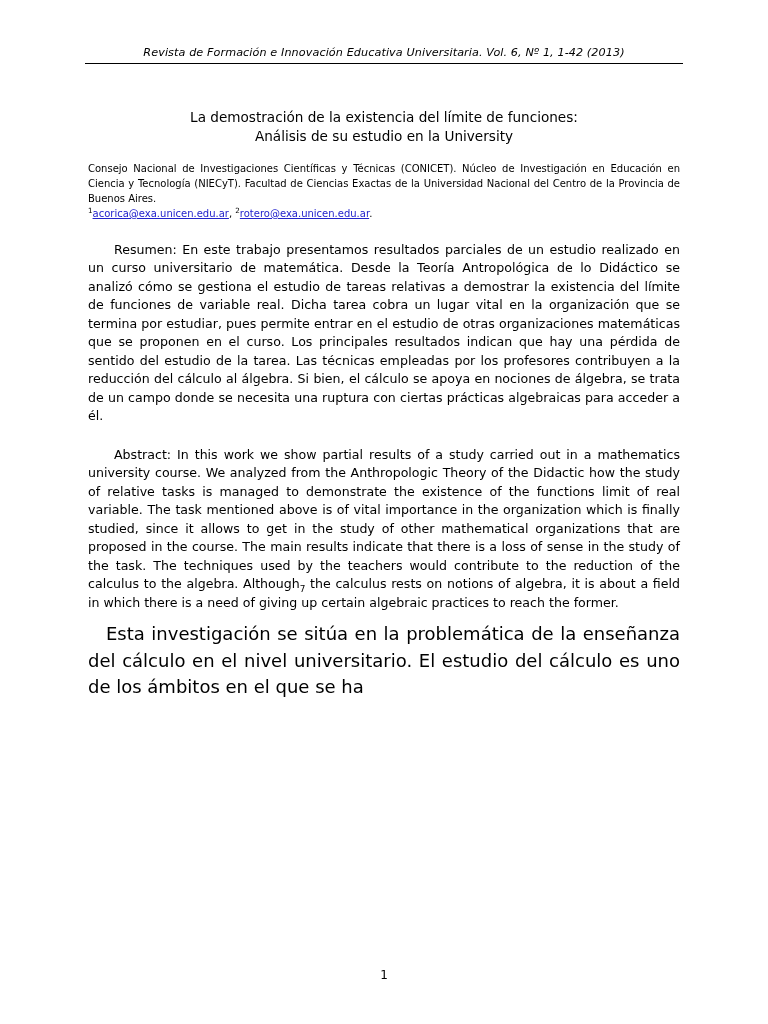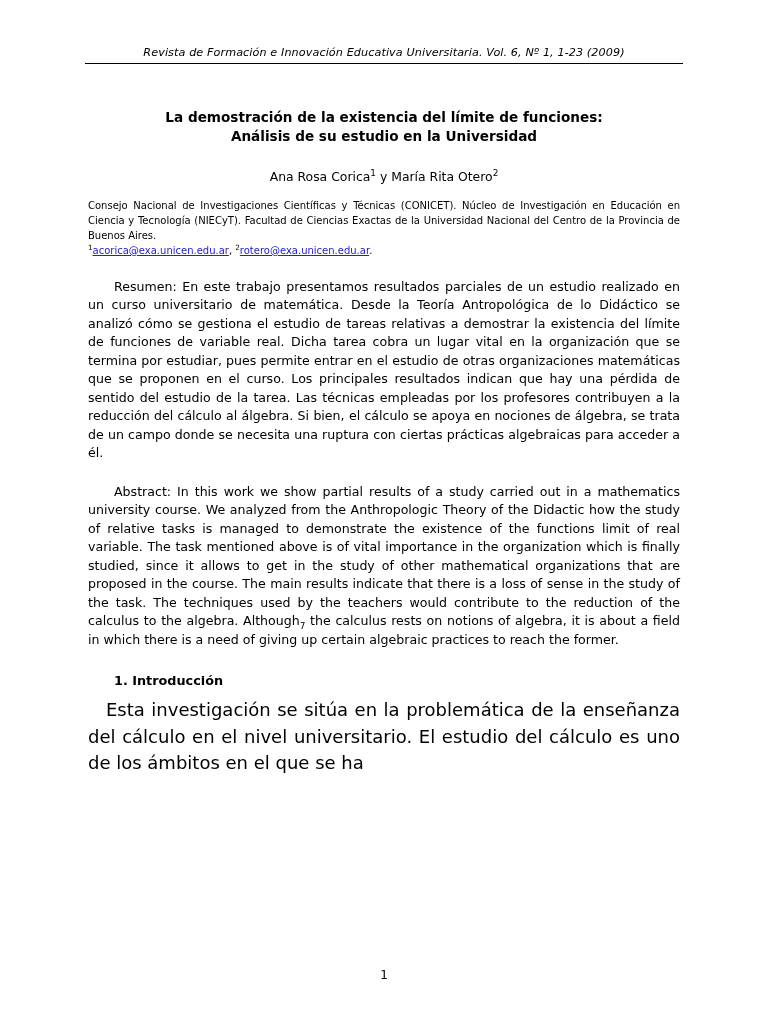--- a/index.html
+++ b/index.html
@@ -32,21 +32,21 @@
     margin: 0 -3px 0 -3px;
   }
   .running-head .sc {
     font-variant: small-caps;
     margin-top: 16px;
   }
   .title {
     margin-top: 44px;
     text-align: center;
     font-size: 13.6px;
-    font-weight: bold;
+    font-weight: normal;
     line-height: 1.42;
   }
   .authors {
     margin-top: 22px;
     text-align: center;
     font-size: 12.4px;
   }
   .affiliation {
     margin-top: 14px;
     font-size: 10px;
@@ -99,47 +99,43 @@
     vertical-align: sub;
     line-height: 0;
   }
 </style>
 </head>
 <body>
 
 <div class="page">
 
   <div class="running-head">
-    <span>Revista de Formación e Innovación Educativa Universitaria. Vol. 6, </span><span class="sc">Nº</span><span> 1, 1-23 (2009)</span>
+    <span>Revista de Formación e Innovación Educativa Universitaria. Vol. 6, </span><span class="sc">Nº</span><span> 1, 1-42 (2013)</span>
   </div>
 
   <div class="title">
     <div>La demostración de la existencia del límite de funciones:</div>
-    <div>Análisis de su estudio en la Universidad</div>
+    <div>Análisis de su estudio en la University</div>
   </div>
 
-  <div class="authors">
-    <span>Ana Rosa Corica</span><sup>1</sup><span> y María Rita Otero</span><sup>2</sup>
-  </div>
 
   <div class="affiliation">
     <span>Consejo Nacional de Investigaciones Científicas y Técnicas (CONICET). Núcleo de Investigación en Educación en Ciencia y Tecnología (NIECyT). Facultad de Ciencias Exactas de la Universidad Nacional del Centro de la Provincia de Buenos Aires.</span><br>
     <sup>1</sup><a class="mail" href="#">acorica@exa.unicen.edu.ar</a><span>, </span><sup>2</sup><a class="mail" href="#">rotero@exa.unicen.edu.ar</a><span>.</span>
   </div>
 
   <div class="para indent">
     <span class="lead">Resumen:</span><span> En este trabajo presentamos resultados parciales de un estudio realizado en un curso universitario de matemática. Desde la Teoría Antropológica de lo Didáctico se analizó cómo se gestiona el estudio de tareas relativas a demostrar la existencia del límite de funciones de variable real. Dicha tarea cobra un lugar vital en la organización que se termina por estudiar, pues permite entrar en el estudio de otras organizaciones matemáticas que se proponen en el curso. Los principales resultados indican que hay una pérdida de sentido del estudio de la tarea. Las técnicas empleadas por los profesores contribuyen a la reducción del cálculo al álgebra. Si bien, el cálculo se apoya en nociones de álgebra, se trata de un campo donde se necesita una ruptura con ciertas prácticas algebraicas para acceder a él.</span>
   </div>
 
 
 
   <div class="para indent">
     <span class="lead">Abstract:</span><span> In this work we show partial results of a study carried out in a mathematics university course. We analyzed from the Anthropologic Theory of the Didactic how the study of relative tasks is managed to demonstrate the existence of the functions limit of real variable. The task mentioned above is of vital importance in the organization which is finally studied, since it allows to get in the study of other mathematical organizations that are proposed in the course. The main results indicate that there is a loss of sense in the study of the task. The techniques used by the teachers would contribute to the reduction of the calculus to the algebra. Although</span><span class="tiny-sub">7</span><span> the calculus rests on notions of algebra, it is about a field in which there is a need of giving up certain algebraic practices to reach the former.</span>
   </div>
 
 
-  <div class="section-head">1. Introducción</div>
 
   <div class="body-para">Esta investigación se sitúa en la problemática de la enseñanza del cálculo en el nivel universitario. El estudio del cálculo es uno de los ámbitos en el que se ha</div>
 
   <div class="page-number">1</div>
 
 </div>
 
 </body></html>

